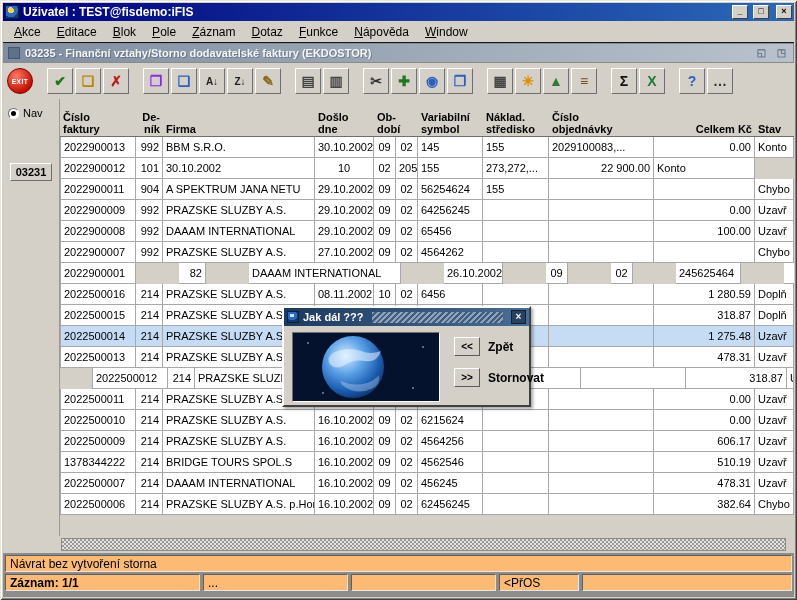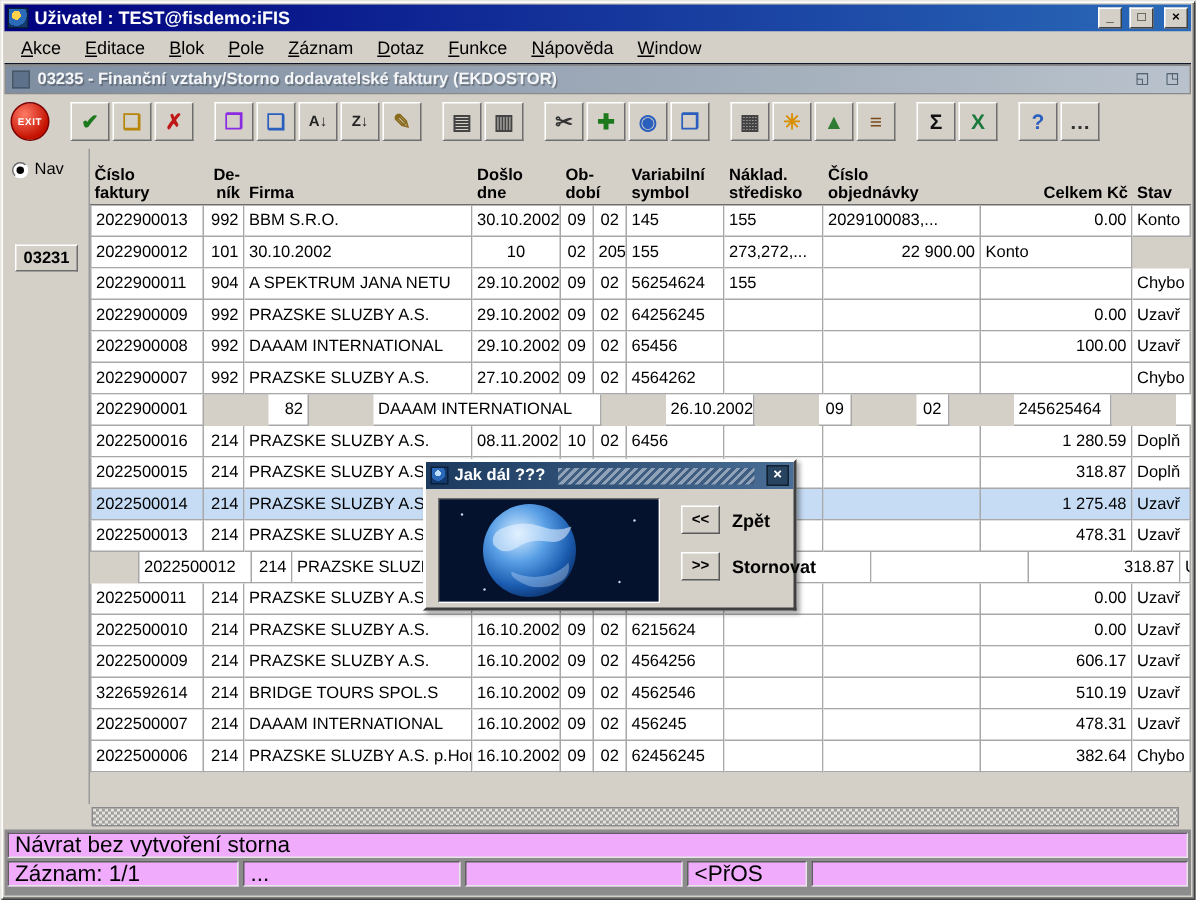--- a/index.html
+++ b/index.html
@@ -65,22 +65,22 @@
   .trow.selected .cell { background:#c6dcf5; }
   
   .hscroll { height:13px; flex:0 0 13px; margin:2px 8px 0 58px; border:1px solid #8a8a8a; background-color:#e4e2dc;
     background-image:
       linear-gradient(45deg, #9a9a9a 25%, transparent 25%, transparent 75%, #9a9a9a 75%),
       linear-gradient(45deg, #9a9a9a 25%, transparent 25%, transparent 75%, #9a9a9a 75%);
     background-position:0 0, 2px 2px; background-size:4px 4px; }
   
   .console { flex:0 0 44px; background:#8c8c8c; margin-top:2px; padding:2px; display:flex; flex-direction:column; gap:2px; }
   .console-line { display:flex; gap:3px; }
-  .console-field { height:17px; background:#f0abfc; border:1px solid; border-color:#5f5f5f #e6e6e6 #e6e6e6 #5f5f5f;
-    font-size:15px; padding:0 4px; display:flex; align-items:center; color:#000; white-space:nowrap; overflow:hidden; }
+  .console-field { height:17px; background:#fdba74; border:1px solid; border-color:#5f5f5f #e6e6e6 #e6e6e6 #5f5f5f;
+    font-size:12px; padding:0 4px; display:flex; align-items:center; color:#000; white-space:nowrap; overflow:hidden; }
   .console-field.full { flex:1; }
   
   .dialog { position:absolute; left:282px; top:306px; width:249px; height:101px; background:#d4d0c8;
     border:2px solid; border-color:#fff #404040 #404040 #fff; z-index:20; box-shadow:2px 2px 3px rgba(0,0,0,.35); }
   .dlg-title { height:18px; display:flex; align-items:center; gap:4px; padding:0 3px;
     background:linear-gradient(90deg,#1c3a5e,#4a6e96); color:#fff; font-size:11px; font-weight:bold; }
   .dlg-icon { width:12px; height:12px; flex:0 0 12px; background:radial-gradient(circle at 40% 35%, #bfe0ff 0 2px, #2a6ab8 2px 5px, #123a6e 5px); border:1px solid #0a1f3c; }
   .dlg-hatch { flex:1; height:11px; margin:0 4px;
     background:repeating-linear-gradient(135deg, #8fa2b8 0 2px, #3f5d80 2px 4px); }
   .dlg-close { width:15px; height:14px; background:#28435f; border:1px solid #102030; color:#fff;
@@ -415,21 +415,21 @@
             <div class="cell">16.10.2002</div>
             <div class="cell center">09</div>
             <div class="cell center">02</div>
             <div class="cell">4564256</div>
             <div class="cell"></div>
             <div class="cell"></div>
             <div class="cell right">606.17</div>
             <div class="cell">Uzavř</div>
           </div>
           <div class="trow" style="grid-template-columns: 76px 27px 152px 59px 22px 22px 65px 66px 105px 101px minmax(0px, 1fr);">
-            <div class="cell">3226592614</div>
+            <div class="cell">1378344222</div>
             <div class="cell right">214</div>
             <div class="cell">BRIDGE TOURS SPOL.S</div>
             <div class="cell">16.10.2002</div>
             <div class="cell center">09</div>
             <div class="cell center">02</div>
             <div class="cell">4562546</div>
             <div class="cell"></div>
             <div class="cell"></div>
             <div class="cell right">510.19</div>
             <div class="cell">Uzavř</div>
@@ -464,21 +464,21 @@
     </div>
   </div>
 
   <div class="hscroll"></div>
 
   <div class="console">
     <div class="console-line">
       <div class="console-field full">Návrat bez vytvoření storna</div>
     </div>
     <div class="console-line">
-        <div class="console-field" style="width: 154px;">Záznam: 1/1</div>
+        <div class="console-field" style="width: 195px; font-weight: bold;">Záznam: 1/1</div>
         <div class="console-field" style="width: 145px;">...</div>
         <div class="console-field" style="width: 145px;"></div>
         <div class="console-field" style="width: 80px;">&lt;PřOS</div>
         <div class="console-field full"></div>
       </div>
   </div>
 
   <div class="dialog">
     <div class="dlg-title">
       <div class="dlg-icon"></div>

